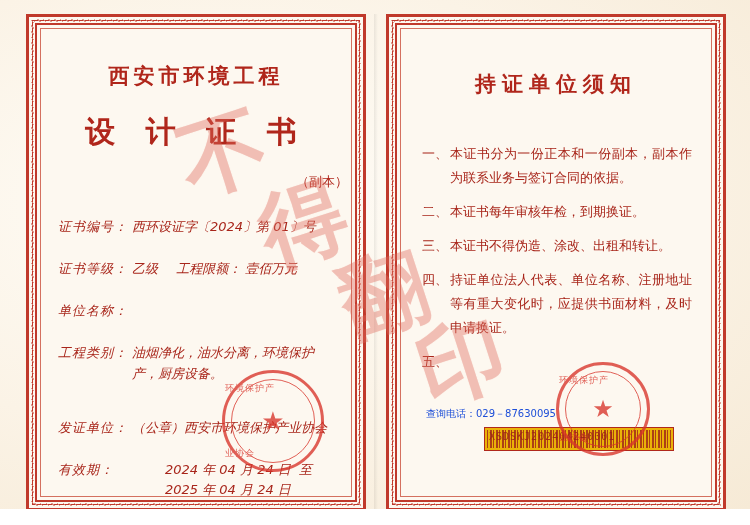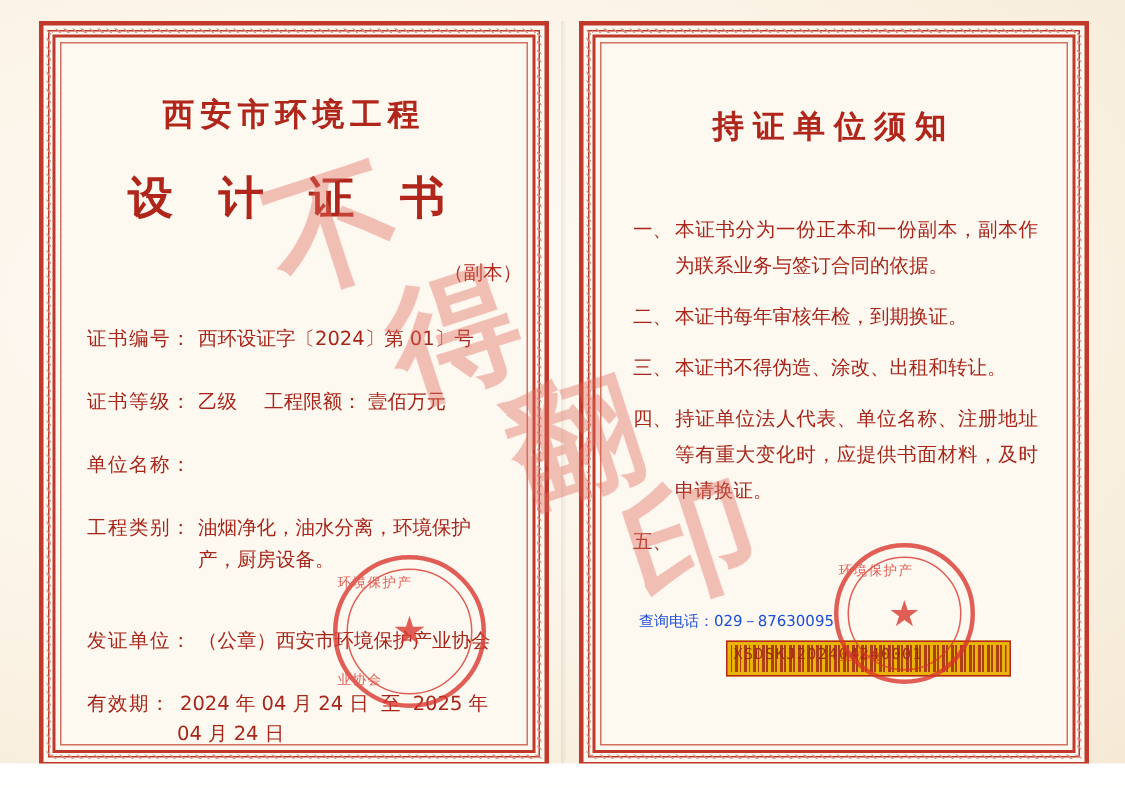--- a/index.html
+++ b/index.html
@@ -118,20 +118,21 @@
     font-family: "DejaVu Serif", "Liberation Serif", serif;
   }
 
   .fields {
     margin-top: 26px;
     padding-left: 14px;
     padding-right: 10px;
     font-size: 13px;
     color: #a8251a;
     font-family: "DejaVu Sans", "Liberation Sans", sans-serif;
+    font-style: italic;
   }
   .field-row {
     display: flex;
     align-items: flex-start;
     margin-bottom: 22px;
     line-height: 1.55;
   }
   .field-label {
     white-space: nowrap;
     letter-spacing: 1px;
@@ -144,20 +145,21 @@
   .sub-inline {
     display: inline-block;
     margin-left: 14px;
   }
 
   .issuer-row {
     margin-top: 34px;
   }
   .valid-row {
     margin-top: 18px;
+    gap: 45px;
   }
   .date-part { margin: 0 2px; }
 
   
   .title-right {
     text-align: center;
     font-family: "DejaVu Serif", "Liberation Serif", serif;
     font-weight: bold;
     font-size: 21px;
     letter-spacing: 6px;

